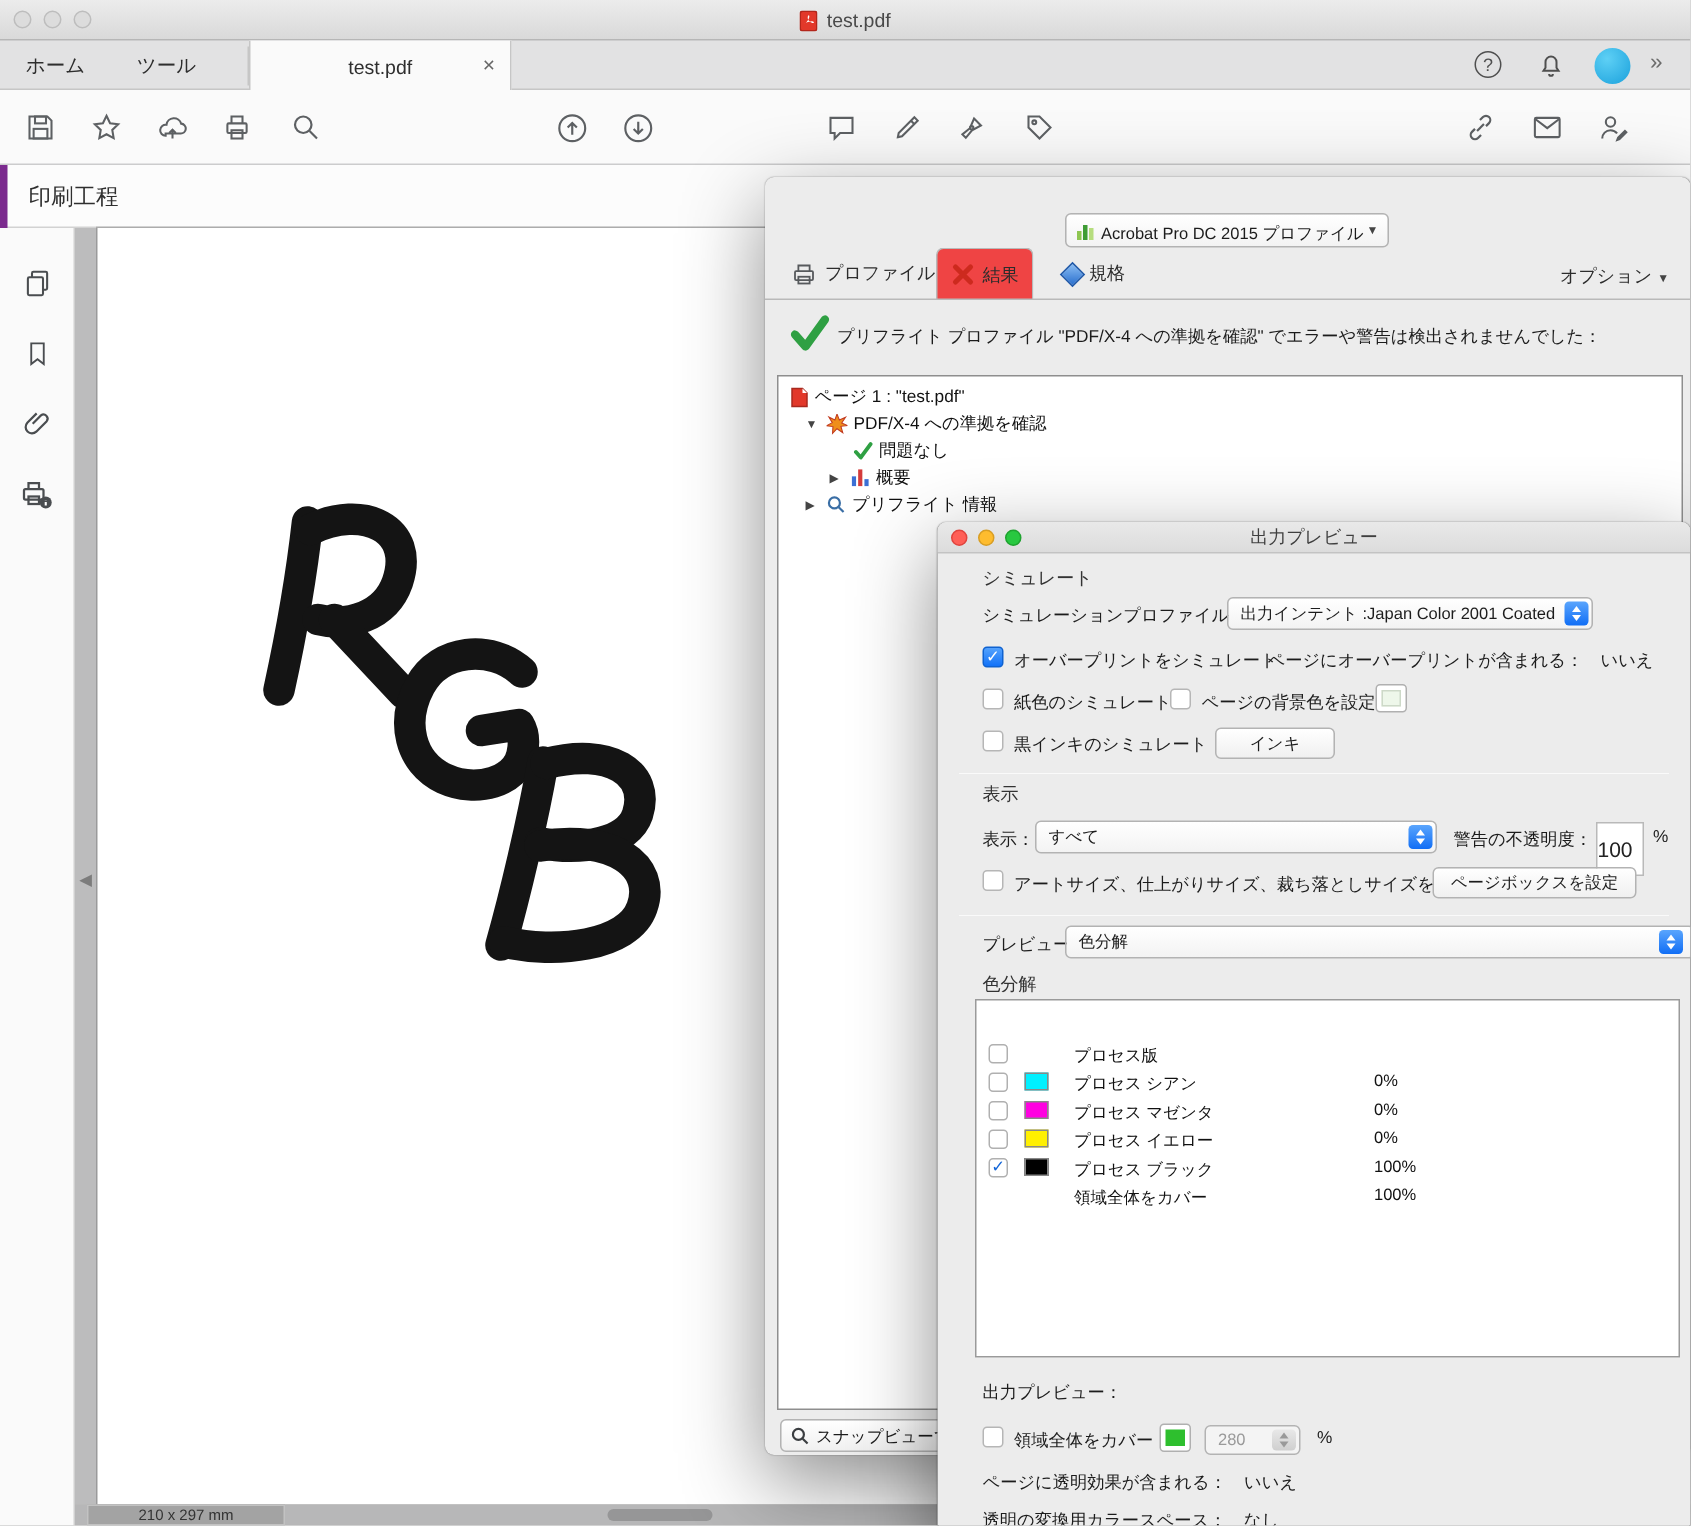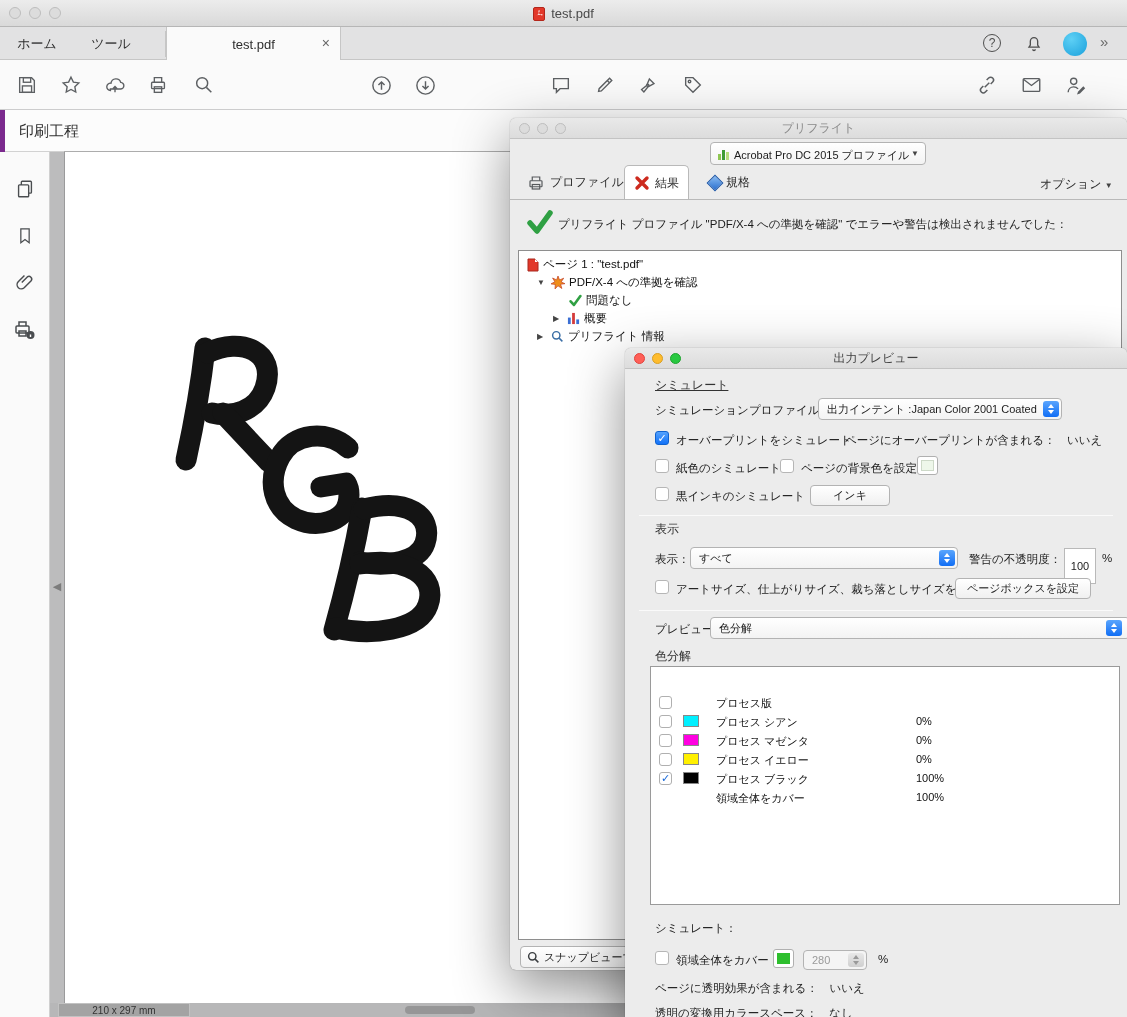--- a/index.html
+++ b/index.html
@@ -111,26 +111,26 @@
 
   .colorwell { position:absolute; background:#fff; border:1px solid #b0b0b0; border-radius:3px;
     padding:3px; }
   .colorwell .inner { width:100%; height:100%; }
 
   .lbl { position:absolute; font-size:11.5px; color:#1c1c1c; white-space:nowrap; }
   .sec { position:absolute; font-size:12px; color:#333; white-space:nowrap; }
   .divider { position:absolute; height:1px; background:#d2d2d2; border-bottom:1px solid #fafafa; }
 
   .numfield { position:absolute; height:36px; border:1px solid #b9b9b9; background:#fff;
-    text-align:center; font-size:11px; color:#222; font-family:"Liberation Sans",sans-serif; }
+    text-align:left; font-size:14px; color:#222; font-family:"Liberation Sans",sans-serif; }
 
   
   .pf-tab { position:absolute; top:47px; height:35px; display:flex; align-items:center;
     gap:5px; font-size:12px; color:#2c2c2c; padding:0 9px; }
-  .pf-tab.active { background:#ffffff; border:1px solid #b9b9b9; border-bottom:none;
+  .pf-tab.active { background:#ef4444; border:1px solid #b9b9b9; border-bottom:none;
     border-radius:5px 5px 0 0; }
   .pf-tabline { position:absolute; left:0; right:0; top:81px; height:1px; background:#b9b9b9; }
   .pf-list { position:absolute; left:8px; top:132px; width:604px; height:690px; background:#fff;
     border:1px solid #8e8e8e; font-size:11.5px; color:#111; }
   .pf-row { position:absolute; display:flex; align-items:center; gap:4px; white-space:nowrap; }
   .tri { font-size:8px; color:#444; width:10px; display:inline-block; }
   .diamond { width:12px; height:12px; background:linear-gradient(135deg,#8abdf3,#2a6fce);
     border:1px solid #1d57a8; transform:rotate(45deg); }
 
   
@@ -341,28 +341,20 @@
       <span>◀</span>
     </div>
 
   <div class="bottom-strip"></div>
   <div class="hscroll"></div>
   <div class="size-label">
       <span>210 x 297 mm</span>
     </div>
 
   <div class="window" style="left:510px;top:118px;width:617px;height:852px;">
-    <div class="win-titlebar">
-      <div class="win-lights">
-        <span class="light inactive"></span>
-        <span class="light inactive"></span>
-        <span class="light inactive"></span>
-      </div>
-      <div class="win-title inactive">プリフライト</div>
-    </div>
 
     <div class="dropdown" style="left:200px;top:24px;width:216px;height:23px;">
       <svg class="abs" style="left:6px;top:5px;" width="13" height="13" viewBox="0 0 13 13">
           <rect x="1" y="6" width="3" height="6" fill="#8fc652"></rect>
           <rect x="5" y="2" width="3" height="10" fill="#3f9c35"></rect>
           <rect x="9" y="4" width="3" height="8" fill="#b6dd7e"></rect>
         </svg>
       <span class="abs nowrap" style="left:23px;top:5px;font-size:11px;color:#1c1c1c;">Acrobat Pro DC 2015 プロファイル</span>
       <span class="abs" style="right:6px;top:6px;font-size:8px;color:#444;">▼</span>
     </div>
@@ -448,21 +440,21 @@
   <div class="window" style="left:625px;top:348px;width:502px;height:685px;">
     <div class="win-titlebar">
       <div class="win-lights">
         <span class="light l-red"></span>
         <span class="light l-yellow"></span>
         <span class="light l-green"></span>
       </div>
       <div class="win-title">出力プレビュー</div>
     </div>
 
-    <div class="sec" style="left:30px;top:29px;text-decoration:underline;">シミュレート</div>
+    <div class="sec" style="left:30px;top:29px;">シミュレート</div>
 
     <div class="lbl" style="left:30px;top:55px;">シミュレーションプロファイル：</div>
     <div class="dropdown" style="left:193px;top:50px;width:244px;height:22px;">
       <span class="dd-text">出力インテント :Japan Color 2001 Coated</span>
       <span class="stepper">
           <i class="up"></i>
           <i class="dn"></i>
         </span>
     </div>
 
@@ -550,21 +542,21 @@
         <span class="sep-swatch" style="background: rgb(0, 0, 0);"></span>
         <span class="sep-name">プロセス ブラック</span>
         <span class="sep-val">100%</span>
       </div>
       <div class="sep-row" style="top:121px;">
         <span class="sep-name">領域全体をカバー</span>
         <span class="sep-val">100%</span>
       </div>
     </div>
 
-    <div class="lbl" style="left:30px;top:573px;">シミュレート：</div>
+    <div class="lbl" style="left:30px;top:573px;">出力プレビュー：</div>
 
     <div class="cb" style="left:30px;top:603px;"></div>
     <div class="lbl" style="left:51px;top:605px;">領域全体をカバー</div>
     <div class="colorwell" style="left:148px;top:601px;width:21px;height:19px;">
         <div class="inner" style="background: rgb(46, 191, 46);"></div>
       </div>
     <div class="dropdown disabled" style="left:178px;top:602px;width:64px;height:20px;">
       <span class="dd-text">280</span>
       <span class="stepper">
           <i class="up"></i>

